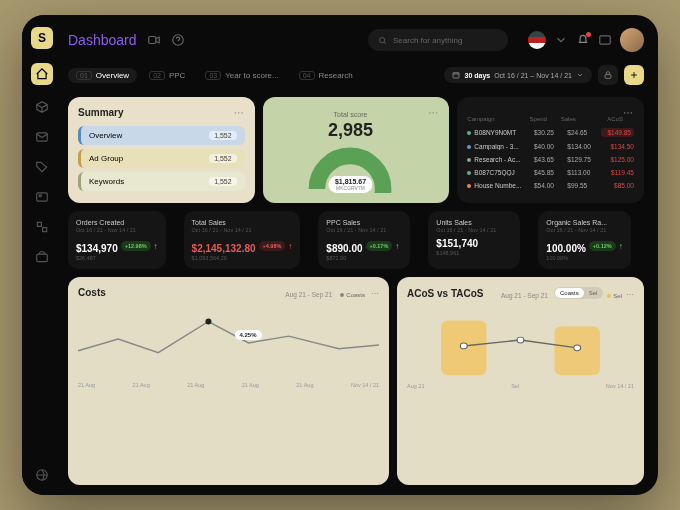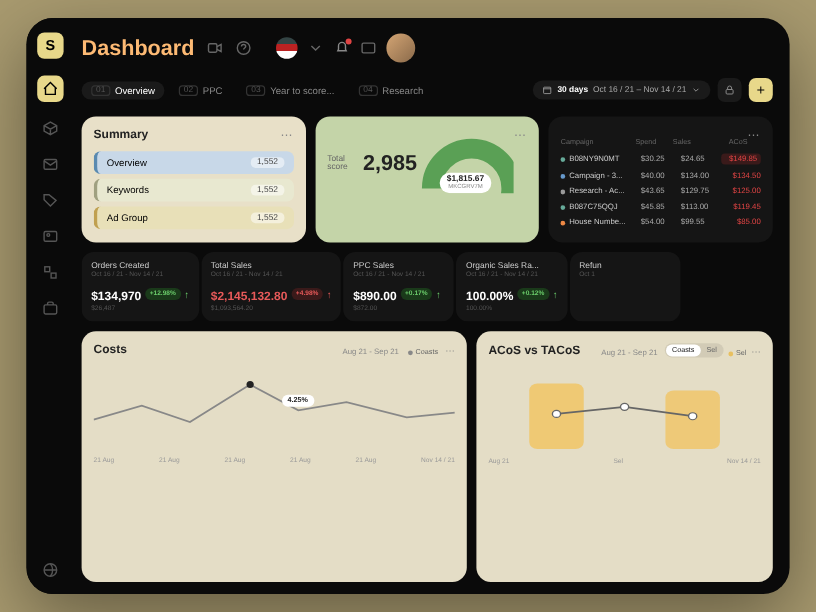--- a/index.html
+++ b/index.html
@@ -6,21 +6,21 @@
 body{background:#a89a6f;display:flex;align-items:center;justify-content:center;width:680px;height:510px;overflow:hidden}
 .device{width:636px;height:480px;background:#0a0a0a;border-radius:22px;display:flex;overflow:hidden;position:relative;box-shadow:0 20px 60px rgba(0,0,0,.4)}
 .sidebar{width:40px;background:#0a0a0a;display:flex;flex-direction:column;align-items:center;padding:12px 0;gap:14px}
 .logo{width:22px;height:22px;background:#e8d88a;border-radius:6px;display:flex;align-items:center;justify-content:center;color:#000;font-weight:700;font-size:12px}
 .side-ico{width:16px;height:16px;color:#555;display:flex;align-items:center;justify-content:center}
 .side-ico.hl{width:22px;height:22px;background:#e8d88a;border-radius:6px;color:#000}
 .side-ico svg{width:14px;height:14px}
 .side-spacer{flex:1}
 .main{flex:1;display:flex;flex-direction:column;padding:10px 14px 10px 6px;overflow:hidden}
 .topbar{display:flex;align-items:center;gap:10px;height:30px}
-.title{color:#fdba74;font-size:18px;font-weight:700}
+.title{color:#8b5cf6;font-size:14px;font-weight:400}
 .top-ico{width:14px;height:14px;color:#666}
 .search{flex:0 0 140px;margin-left:auto;height:22px;background:#1a1a1a;border-radius:11px;display:flex;align-items:center;padding:0 10px;gap:6px;color:#666;font-size:8px}
 .top-right{display:flex;align-items:center;gap:8px;margin-left:10px}
 .flag{width:18px;height:18px;border-radius:50%;background:linear-gradient(180deg,#344 33%,#b22 33%,#b22 66%,#fff 66%);position:relative}
 .bell{width:14px;height:14px;color:#888;position:relative}
 .bell::after{content:'';position:absolute;top:-1px;right:-1px;width:5px;height:5px;background:#e04444;border-radius:50%}
 .avatar{width:24px;height:24px;border-radius:50%;background:linear-gradient(135deg,#d4a574,#8a6a4a)}
 .tabs-row{display:flex;align-items:center;gap:4px;margin-top:8px;height:24px}
 .tab{display:flex;align-items:center;gap:4px;padding:3px 8px;border-radius:12px;font-size:8px;color:#888}
 .tab .num{font-size:7px;color:#555;border:1px solid #333;border-radius:3px;padding:0 3px}
@@ -39,35 +39,35 @@
 .card-title{font-size:10px;font-weight:700;color:#222}
 .card.dark .card-title{color:#eee}
 .card-more{float:right;color:#888;font-size:10px;letter-spacing:1px}
 .summary-list{margin-top:8px;display:flex;flex-direction:column;gap:4px}
 .summary-item{display:flex;align-items:center;justify-content:space-between;padding:5px 8px;border-radius:6px;font-size:8px}
 .summary-item .val{font-size:7px;color:#444;background:rgba(255,255,255,.5);padding:1px 5px;border-radius:4px}
 .si-0{background:#c8d8e8;border-left:3px solid #5a8ab0}
 .si-1{background:#d8e8c8;border-left:3px solid #7aa050}
 .si-2{background:#e8e0b8;border-left:3px solid #c0a050}
 .si-3{background:#e8e8d0;border-left:3px solid #a0a080}
-.donut-wrap{display:flex;flex-direction:row;align-items:center;margin-top:4px}
+.donut-wrap{display:flex;flex-direction:column;align-items:center;margin-top:4px}
 .donut-sub{font-size:7px;color:#666}
 .donut-val{font-size:18px;font-weight:700;color:#222;margin:2px 0}
 .donut{width:92px;height:50px;position:relative;overflow:hidden}
 .donut svg{width:92px;height:92px;position:absolute;top:0}
 .donut-center{position:absolute;bottom:0;left:50%;transform:translateX(-50%);background:#fff;border-radius:10px;padding:2px 6px;text-align:center;font-size:7px;font-weight:600;color:#222;line-height:1.1}
 .donut-center .sub{font-size:5px;color:#888;font-weight:400}
 .table{margin-top:6px;font-size:6.5px;color:#aaa}
 .table-head{display:grid;grid-template-columns:2fr 1fr 1fr 1fr;padding:3px 0;color:#666;font-size:6px}
 .table-row{display:grid;grid-template-columns:2fr 1fr 1fr 1fr;padding:3px 0;align-items:center}
 .table-row .name{display:flex;align-items:center;gap:3px;color:#ccc;overflow:hidden;white-space:nowrap;text-overflow:ellipsis}
 .dot{width:4px;height:4px;border-radius:50%;flex-shrink:0}
 .acos-val{color:#e04444;text-align:right}
 .acos-val.hl{background:#3a1a1a;border-radius:3px;padding:1px 3px}
-.metrics{display:flex;gap:2px;margin-top:8px;overflow:hidden}
+.metrics{display:flex;gap:18px;margin-top:8px;overflow:hidden}
 .metric{flex:0 0 92px;background:#151515;border-radius:10px;padding:8px}
 .metric-title{font-size:7px;color:#ccc;font-weight:500}
 .metric-range{font-size:5.5px;color:#555;margin-top:1px}
 .metric-val{font-size:10px;font-weight:700;color:#fff;margin-top:5px}
 .metric-val.red{color:#e85a5a}
 .metric-sub{font-size:5.5px;color:#555;margin-top:1px}
 .metric-row{display:flex;align-items:center;gap:3px;margin-top:5px}
 .badge{font-size:5.5px;padding:2px 4px;border-radius:6px;font-weight:600}
 .badge.green{background:#1a3a1a;color:#6aca6a}
 .badge.red{background:#3a1a1a;color:#e85a5a}
@@ -147,20 +147,27 @@
     <div class="topbar">
       <div class="title">Dashboard</div>
       <div class="top-ico"><svg viewBox="0 0 24 24" fill="none" stroke="currentColor" stroke-width="2">
             <rect x="3" y="6" width="12" height="12" rx="2"></rect>
             <path d="M15 10l6-3v10l-6-3"></path>
           </svg></div>
       <div class="top-ico"><svg viewBox="0 0 24 24" fill="none" stroke="currentColor" stroke-width="2">
             <circle cx="12" cy="12" r="9"></circle>
             <path d="M9 10a3 3 0 116 0c0 2-3 2-3 4"></path>
           </svg></div>
+      <div class="search">
+        <svg width="9" height="9" viewBox="0 0 24 24" fill="none" stroke="currentColor" stroke-width="2">
+            <circle cx="11" cy="11" r="7"></circle>
+            <path d="M21 21l-5-5"></path>
+          </svg>
+        <span>Search for anything</span>
+      </div>
       <div class="top-right">
         <div class="flag"></div>
         <div class="top-ico"><svg viewBox="0 0 24 24" fill="none" stroke="currentColor" stroke-width="2">
               <path d="M6 9l6 6 6-6"></path>
             </svg></div>
         <div class="bell"><svg viewBox="0 0 24 24" fill="none" stroke="currentColor" stroke-width="2">
               <path d="M18 16H6l1-2V9a5 5 0 1110 0v5l1 2z"></path>
             </svg></div>
         <div class="top-ico"><svg viewBox="0 0 24 24" fill="none" stroke="currentColor" stroke-width="2">
               <rect x="3" y="5" width="18" height="14" rx="2"></rect>
@@ -214,26 +221,26 @@
 
     <div class="grid">
       <div class="card cream">
         <span class="card-more">⋯</span>
         <div class="card-title">Summary</div>
         <div class="summary-list">
           <div class="summary-item si-0">
               <span>Overview</span>
               <span class="val">1,552</span>
             </div>
+          <div class="summary-item si-2">
+              <span>Ad Group</span>
+              <span class="val">1,552</span>
+            </div>
           <div class="summary-item si-3">
               <span>Keywords</span>
-              <span class="val">1,552</span>
-            </div>
-          <div class="summary-item si-2">
-              <span>Ad Group</span>
               <span class="val">1,552</span>
             </div>
         </div>
       </div>
 
       <div class="card green">
         <span class="card-more">⋯</span>
         <div class="donut-wrap">
           <div class="donut-sub">Total score</div>
           <div class="donut-val">2,985</div>
@@ -334,20 +341,26 @@
         <div class="metric-title">PPC Sales</div>
           <div class="metric-range">Oct 16 / 21 - Nov 14 / 21</div>
         <div class="metric-row">
             <div class="metric-val">$890.00</div>
             <span class="badge green">+0.17%</span>
             <span class="arrow-up">↑</span>
           </div>
         <div class="metric-sub">$872.00</div>
       </div>
       <div class="metric">
+        <div class="metric-title">Units Sales</div>
+          <div class="metric-range">Oct 16 / 21 - Nov 14 / 21</div>
+        <div class="metric-val">$151,740</div>
+        <div class="metric-sub">$148,961</div>
+      </div>
+      <div class="metric">
         <div class="metric-title">Organic Sales Ra...</div>
           <div class="metric-range">Oct 16 / 21 - Nov 14 / 21</div>
         <div class="metric-row">
             <div class="metric-val">100.00%</div>
             <span class="badge green">+0.12%</span>
             <span class="arrow-up">↑</span>
           </div>
         <div class="metric-sub">100.00%</div>
       </div>
       <div class="metric">

